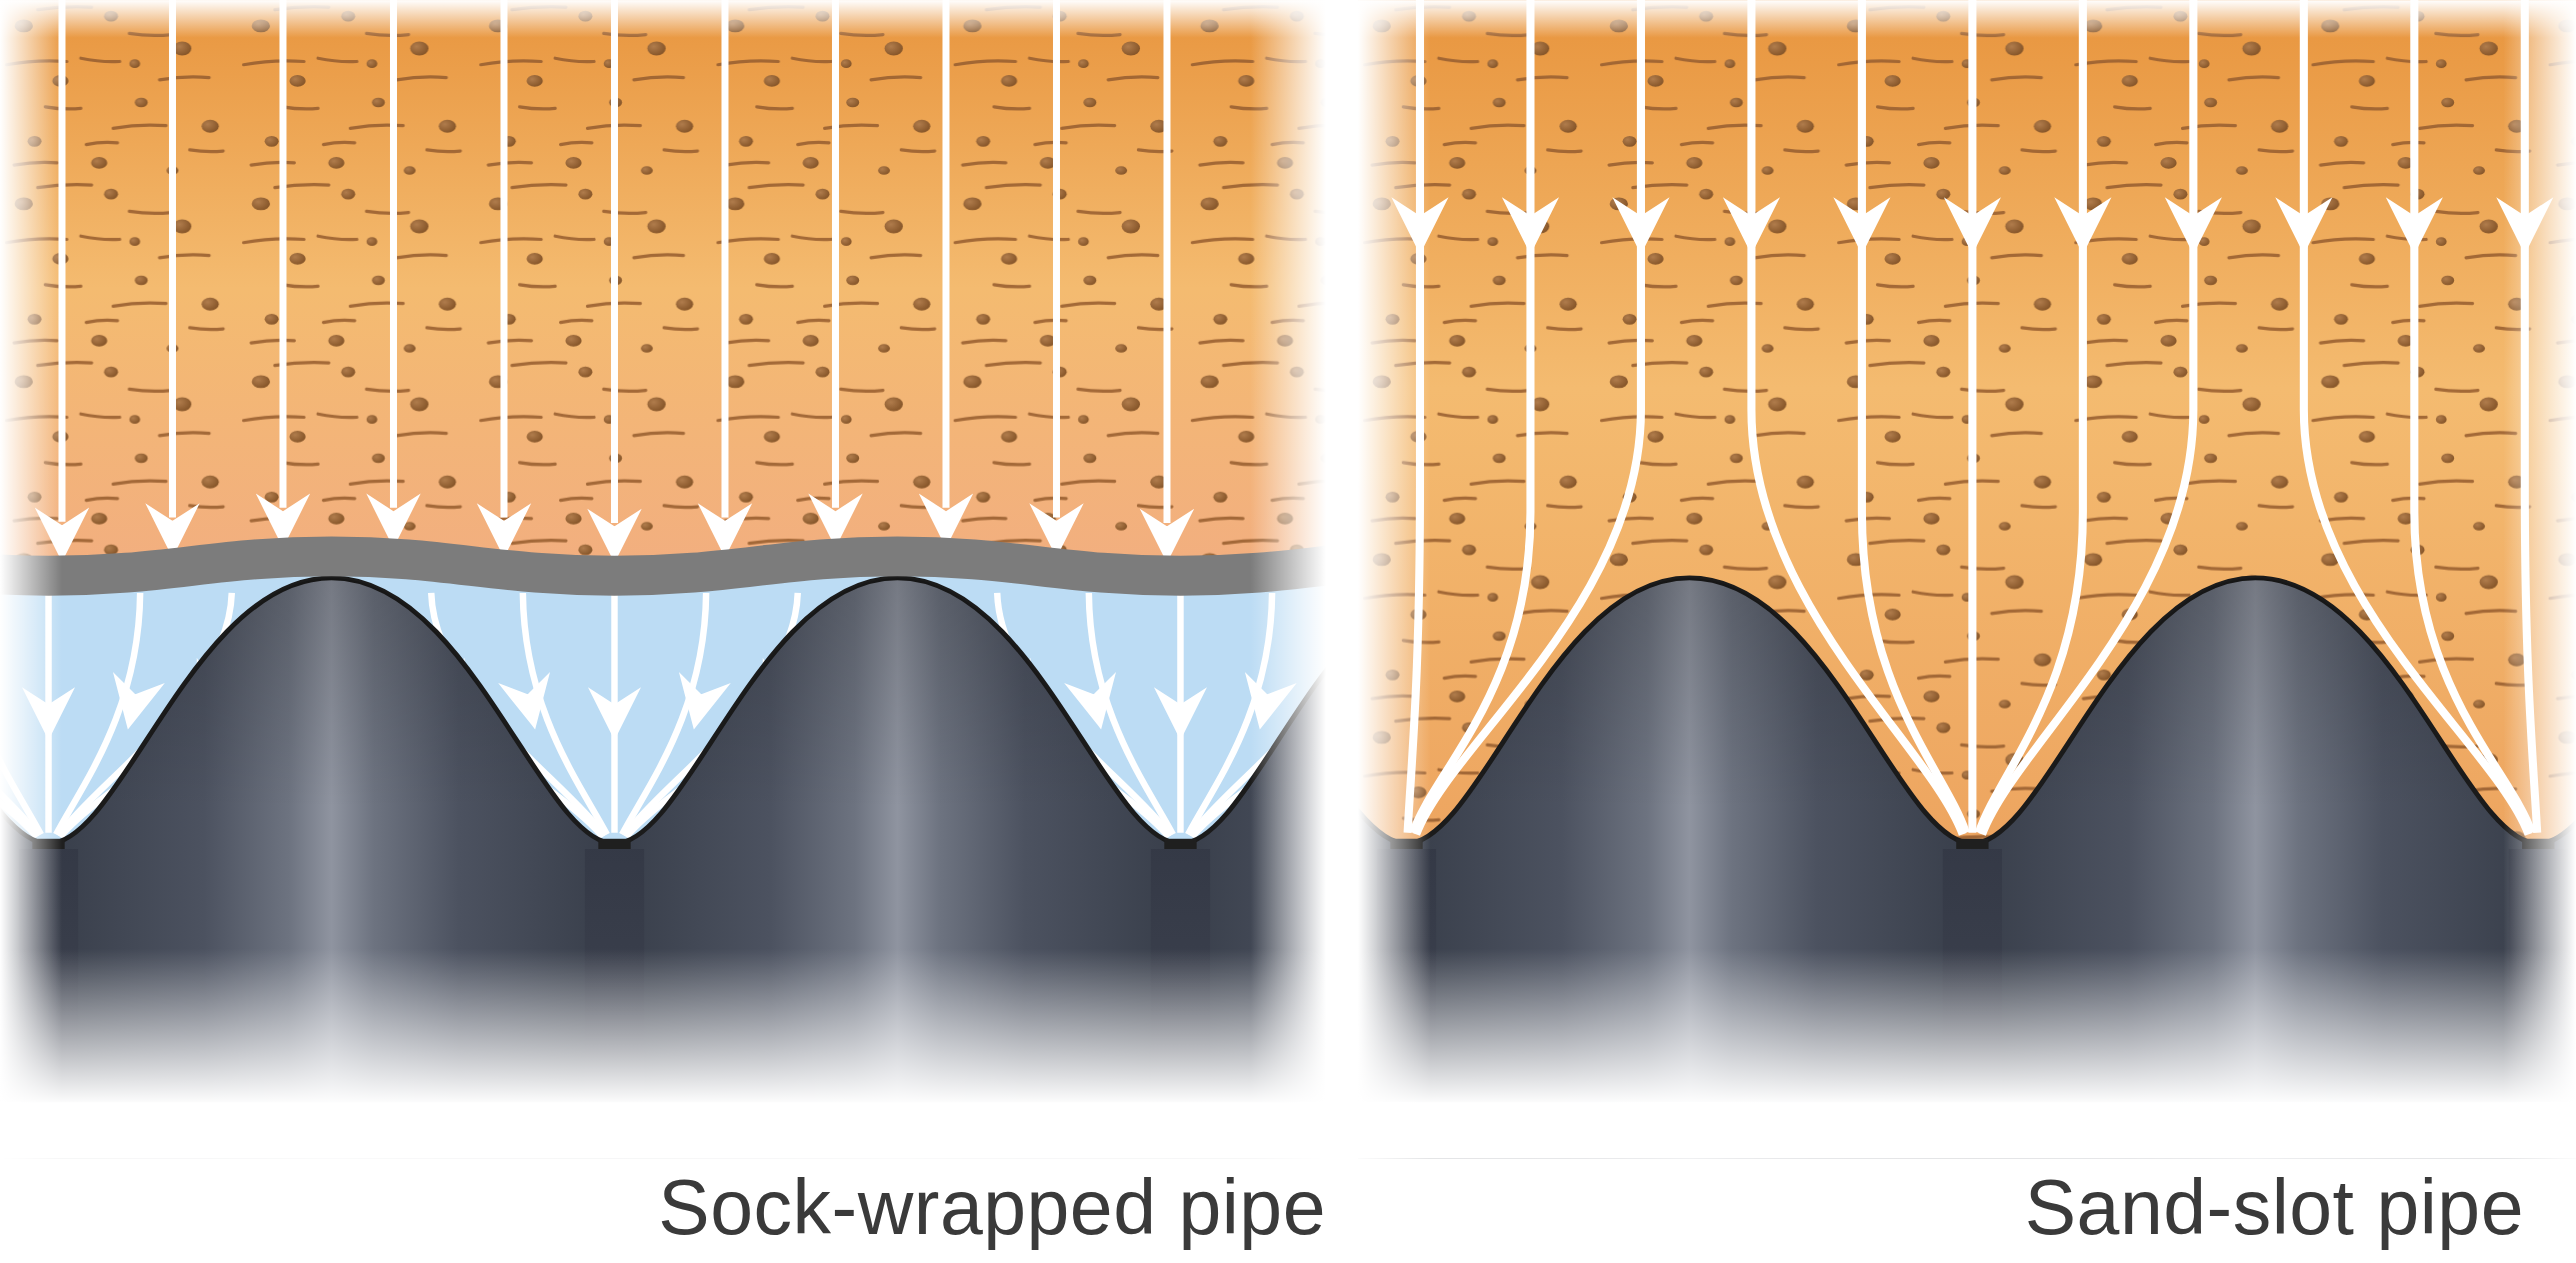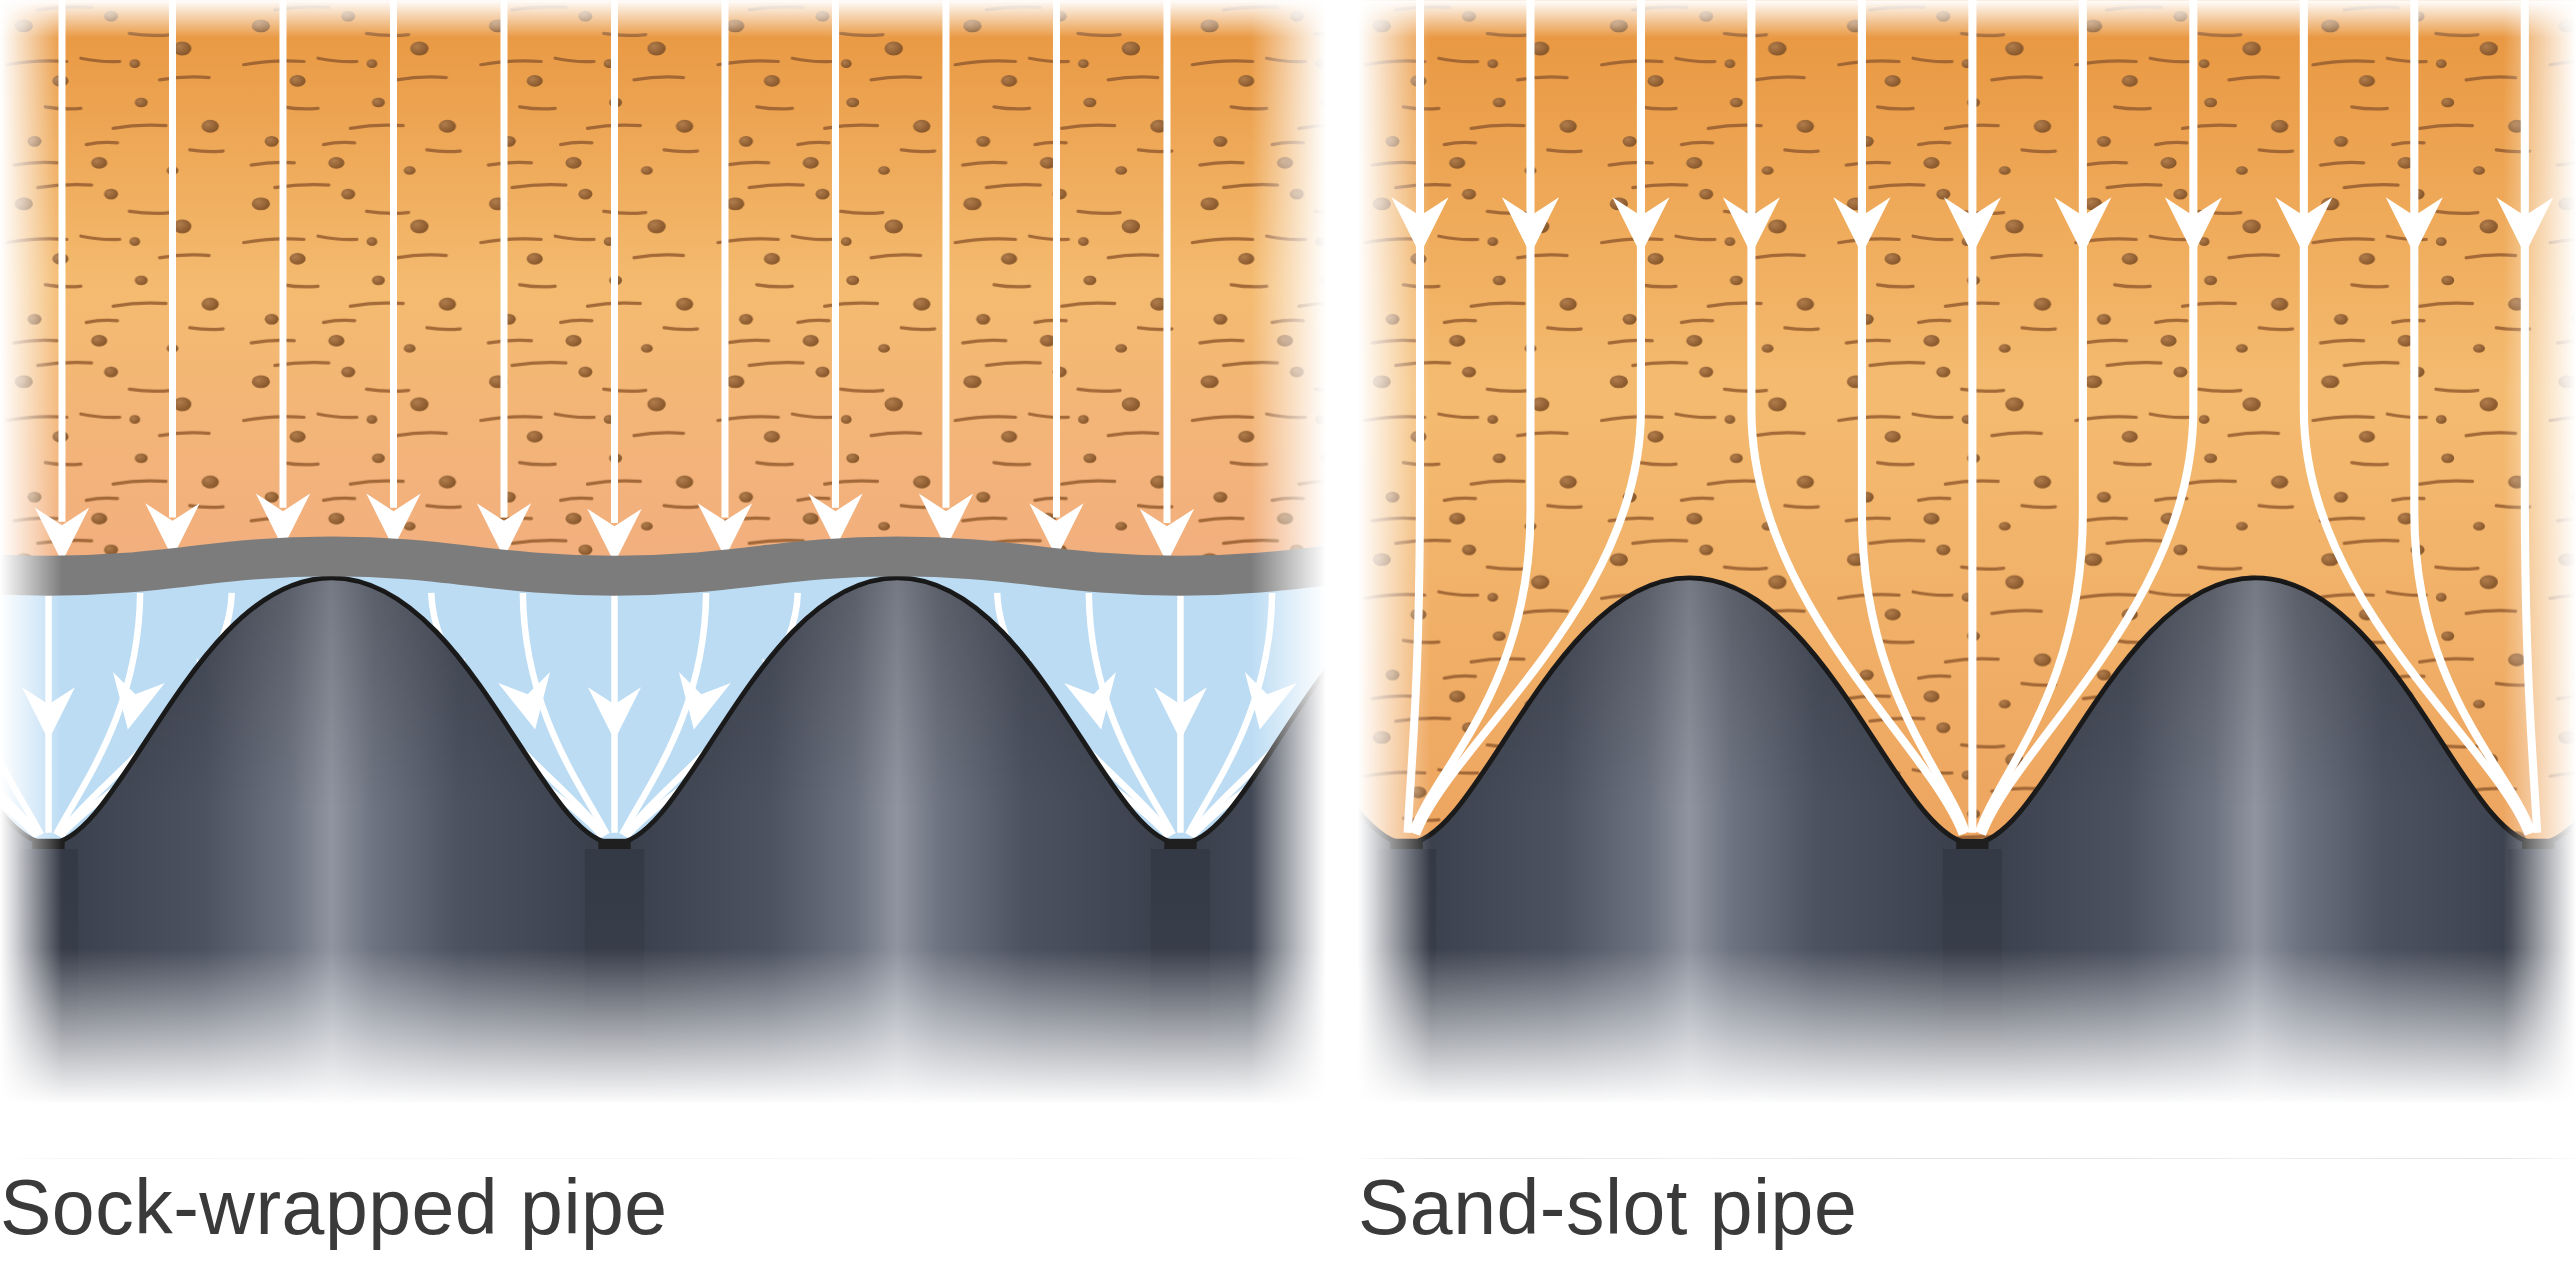--- a/index.html
+++ b/index.html
@@ -1,25 +1,25 @@
 <!DOCTYPE html>
 <html style="--background: #ffffff; --caption-text: #3a3a3a; --soil-top: #e8953e; --soil-mid: #f4bb70; --soil-low-left: #f2ae80; --soil-low-right: #eda45f; --speckle-dot-light: #b07c4c; --speckle-dot-dark: #7e4e22; --speckle-dash: #9a6030; --sock-gray: #7c7c7c; --water-blue: #bcdcf4; --flow-line: #ffffff; --pipe-dark: #383e4a; --pipe-mid: #4c5260; --pipe-band: #6d7380; --pipe-light: #8f94a0; --pipe-outline: #1b1b1b; --slot-dark: #3e4350; --slot-deep: #343946; --slot-mouth: #1f1f1f;font-size:8.6px"><head>
 <meta charset="utf-8">
 <style>
   html,body{margin:0;padding:0;background:#ffffff;overflow:hidden;}
   .figure{position:relative;width:2576px;height:1263px;background:var(--background,#fff);
           font-family:"Liberation Sans", sans-serif;}
   .panel{position:absolute;top:0;display:block;}
   #panel-left{left:0;}
   #panel-right{left:1358px;}
-  .caption{position:absolute;top:1151px;height:113px;line-height:113px;text-align:left;
+  .caption{position:absolute;top:1151px;height:113px;line-height:113px;text-align:right;
            font-size:77px;font-weight:400;color:var(--caption-text,#3a3a3a);
            letter-spacing:0.5px;white-space:nowrap;}
   #caption-left{left:0;width:1326px;}
-  #caption-right{left:1358px;width:1218px;}
+  #caption-right{left:1306px;width:1218px;}
   .flowline{fill:none;stroke:var(--flow-line,#fff);}
   .soil-line{stroke-width:13px;}
   .fan-line{stroke-width:12px;}
   .deep-line{stroke-width:15px;}
   .head{fill:var(--flow-line,#fff);}
 </style>
 </head>
 <body>
 
 <div class="figure">

